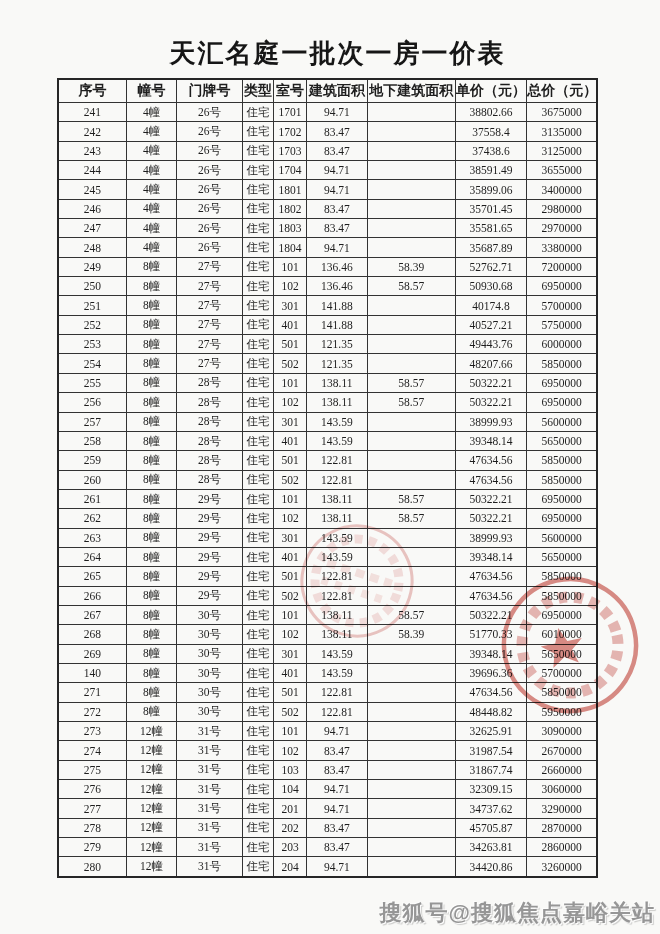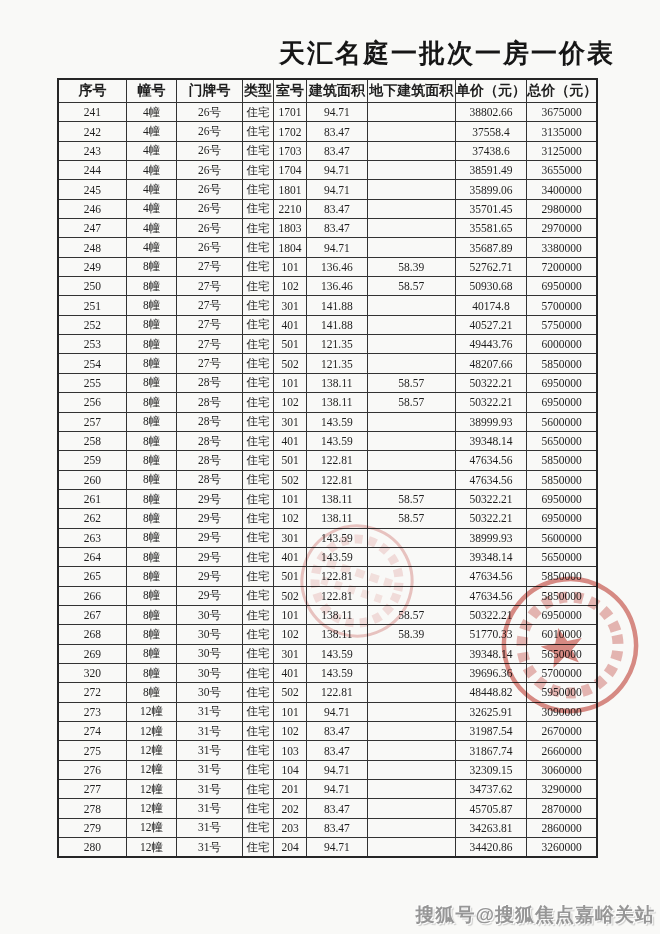--- a/index.html
+++ b/index.html
@@ -6,22 +6,22 @@
   body {
     width:660px; height:934px;
     background:#f7f7f5;
     font-family:"Liberation Serif","DejaVu Serif",serif;
   }
   .page {
     position:relative; width:660px; height:934px; overflow:hidden;
     background:#f9f9f7;
   }
   .title {
-    position:absolute; top:36px; left:74px; width:541px;
-    text-align:right; font-size:26px; font-weight:bold;
+    position:absolute; top:36px; left:67px; width:541px;
+    text-align:center; font-size:26px; font-weight:bold;
     color:#161616; letter-spacing:2px;
   }
   table.price-table {
     position:absolute; top:78px; left:57px; width:541px;
     border-collapse:collapse; table-layout:fixed;
     background:transparent;
     border:2px solid #262626;
   }
   .price-table th, .price-table td {
     border:1px solid #333;
@@ -34,21 +34,21 @@
   }
   .price-table td {
     height:18.35px; font-size:11.5px; font-weight:normal;
   }
   .seal {
     position:absolute; pointer-events:none; mix-blend-mode:multiply;
   }
   .watermark {
     position:absolute; right:5px; bottom:6px;
     font-family:"Liberation Sans","DejaVu Sans",sans-serif;
-    font-size:19px; font-weight:bold; letter-spacing:1px;
+    font-size:22px; font-weight:bold; letter-spacing:1px;
     color:var(--wm,#969696);
     text-shadow:1px 1px 0 rgba(255,255,255,.95),
                 -1px -1px 0 rgba(255,255,255,.6),
                 2px 2px 1px rgba(0,0,0,.18);
   }
 </style>
 </head>
 <body>
 
 <div class="page">
@@ -134,21 +134,21 @@
           <td>94.71</td>
           <td></td>
           <td>35899.06</td>
           <td>3400000</td>
         </tr>
         <tr>
           <td>246</td>
           <td>4幢</td>
           <td>26号</td>
           <td>住宅</td>
-          <td>2210</td>
+          <td>1802</td>
           <td>83.47</td>
           <td></td>
           <td>35701.45</td>
           <td>2980000</td>
         </tr>
         <tr>
           <td>247</td>
           <td>4幢</td>
           <td>26号</td>
           <td>住宅</td>
@@ -394,29 +394,40 @@
           <td>8幢</td>
           <td>30号</td>
           <td>住宅</td>
           <td>301</td>
           <td>143.59</td>
           <td></td>
           <td>39348.14</td>
           <td>5650000</td>
         </tr>
         <tr>
-          <td>320</td>
+          <td>140</td>
           <td>8幢</td>
           <td>30号</td>
           <td>住宅</td>
           <td>401</td>
           <td>143.59</td>
           <td></td>
           <td>39696.36</td>
           <td>5700000</td>
+        </tr>
+        <tr>
+          <td>271</td>
+          <td>8幢</td>
+          <td>30号</td>
+          <td>住宅</td>
+          <td>501</td>
+          <td>122.81</td>
+          <td></td>
+          <td>47634.56</td>
+          <td>5850000</td>
         </tr>
         <tr>
           <td>272</td>
           <td>8幢</td>
           <td>30号</td>
           <td>住宅</td>
           <td>502</td>
           <td>122.81</td>
           <td></td>
           <td>48448.82</td>

